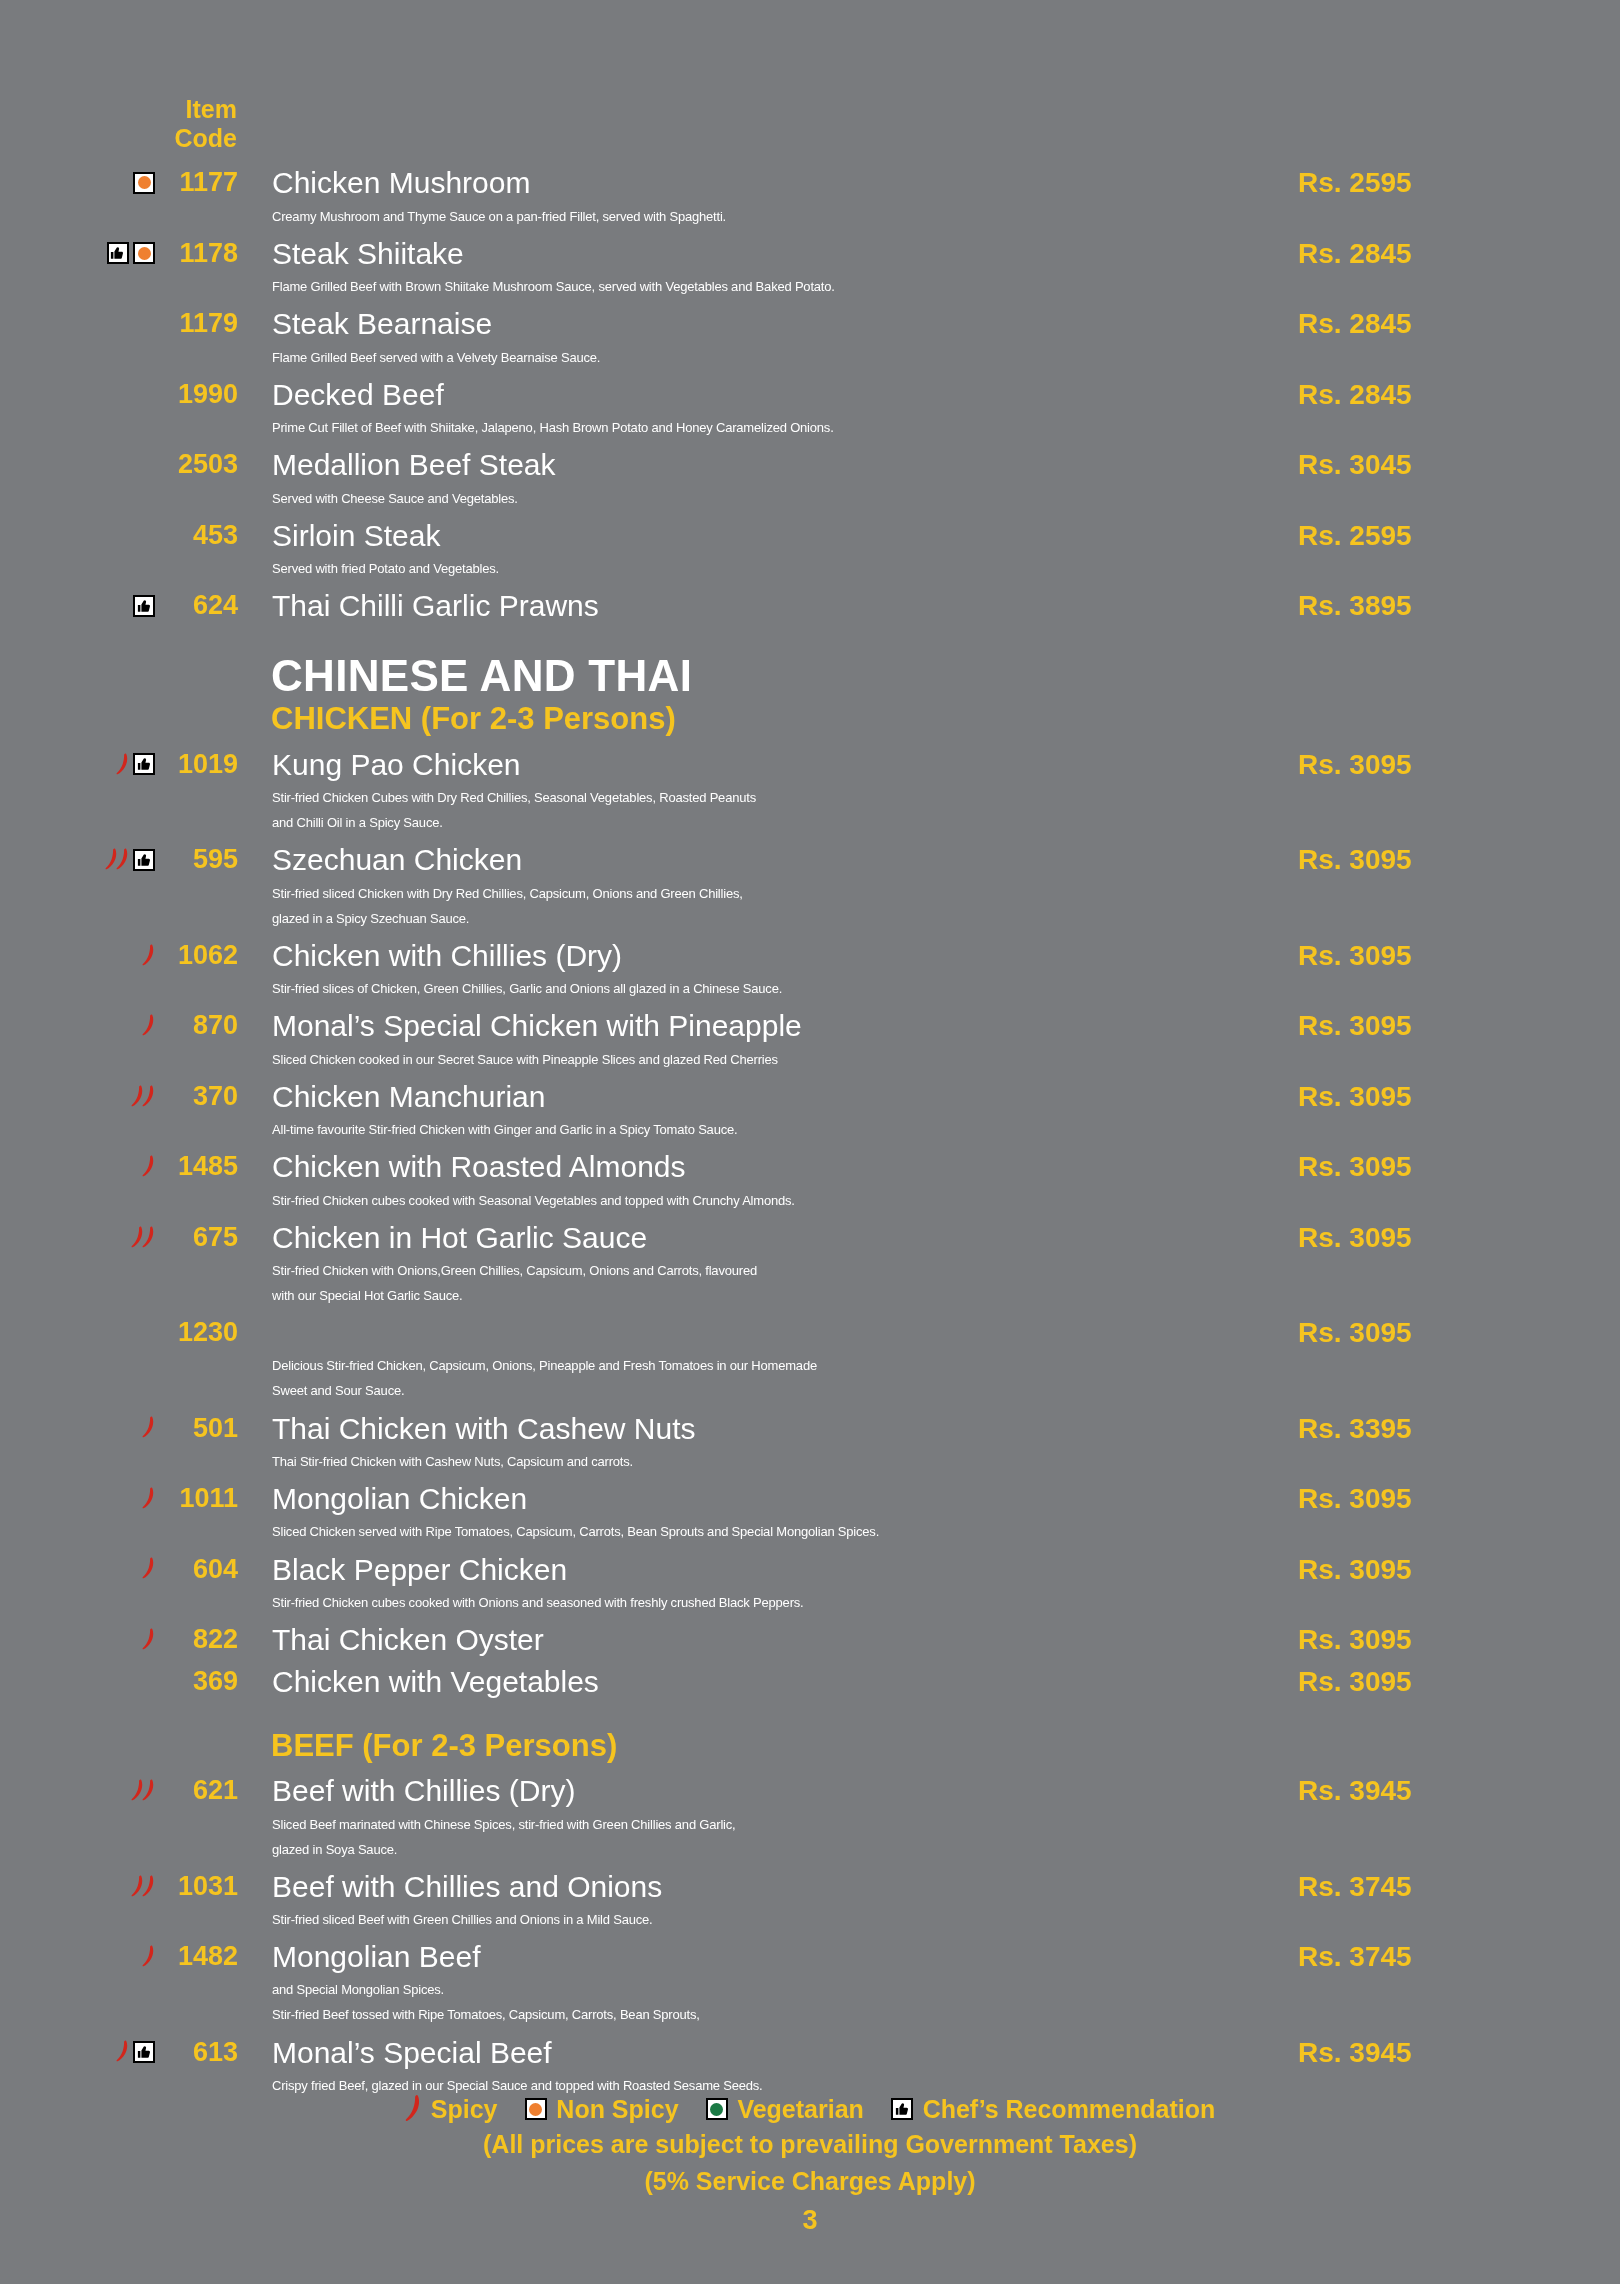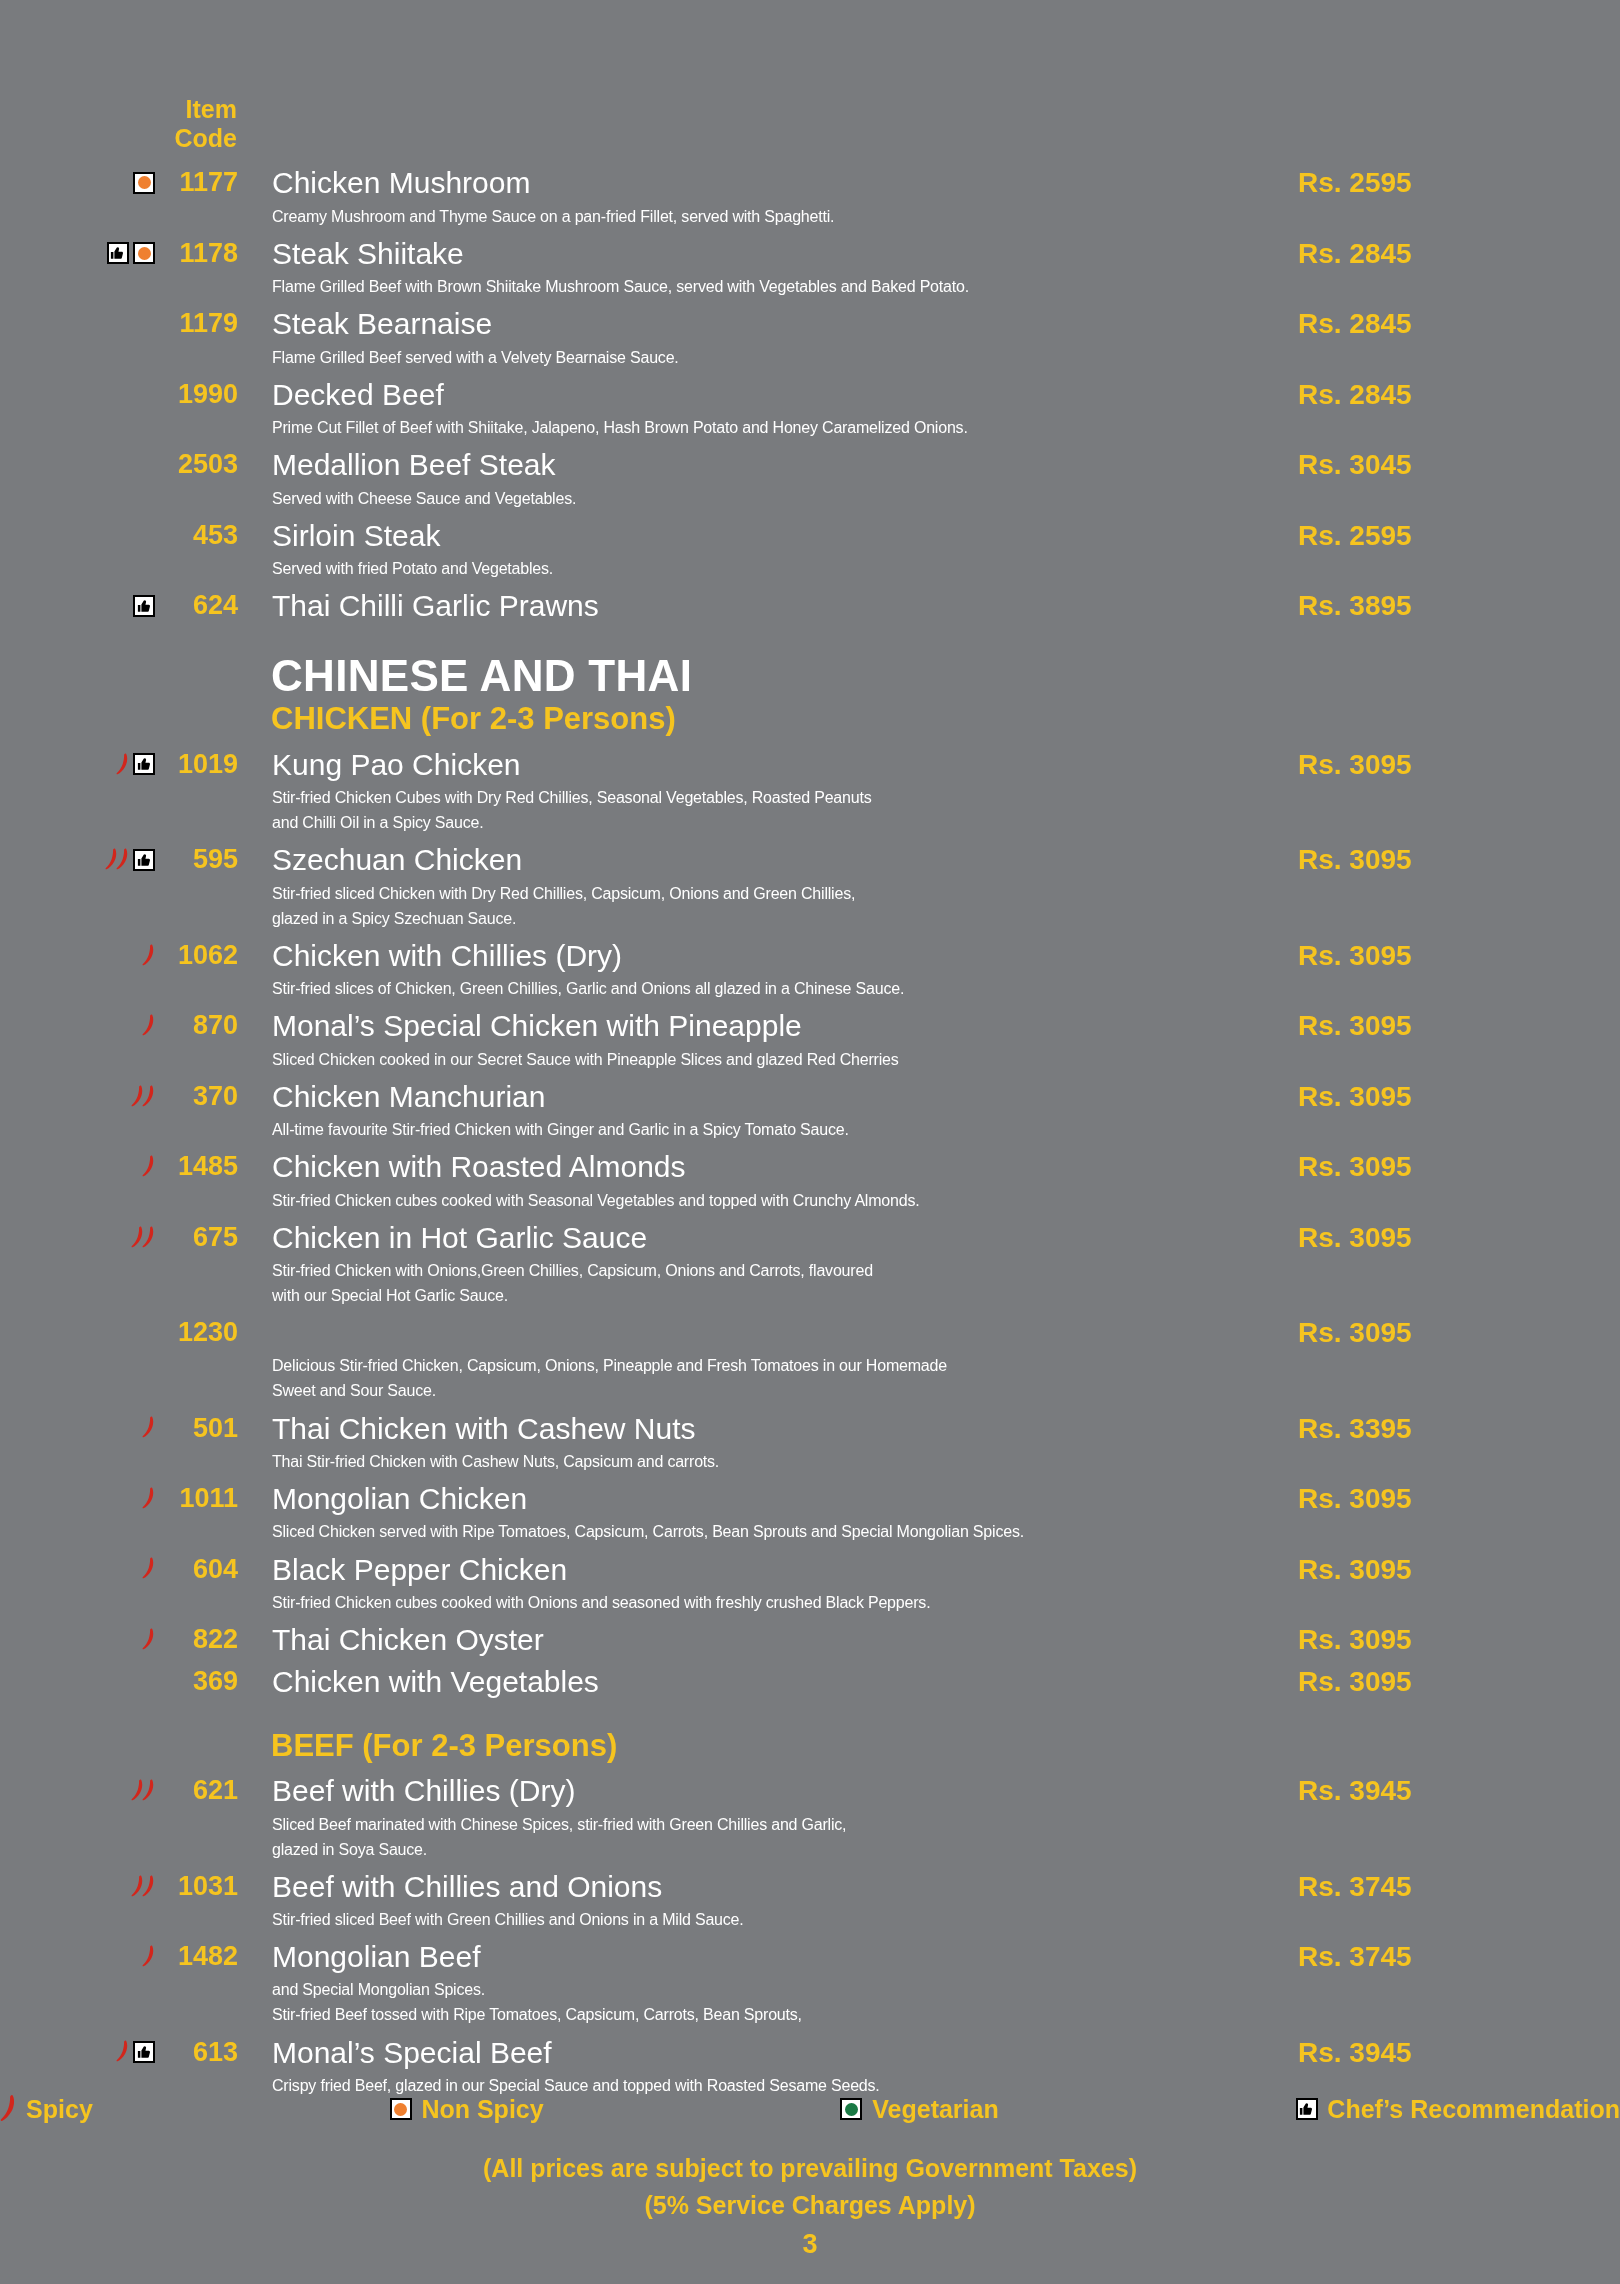--- a/index.html
+++ b/index.html
@@ -15,34 +15,34 @@
     align-items:start;margin-bottom:5.2px;}
   .row.bare{margin-bottom:2.6px;}
   .icons{grid-area:icons;display:flex;justify-content:flex-end;align-items:center;
     gap:4.6px;padding-right:7.8px;height:39px;}
   .code{grid-area:code;text-align:right;font-weight:bold;font-size:27px;
     color:#f6c41f;line-height:39px;}
   .name{grid-area:name;font-size:30px;color:#ffffff;line-height:39px;padding-left:34px;white-space:nowrap;}
   .price{grid-area:price;font-size:28px;font-weight:bold;color:#f6c41f;line-height:39px;
     padding-left:55px;white-space:nowrap;}
   .desc{grid-area:desc;padding-left:34px;padding-top:1.3px;}
-  .desc-line{font-size:16px;line-height:25px;color:#ffffff;letter-spacing:-0.2px;white-space:nowrap;}
+  .desc-line{font-size:13px;line-height:25px;color:#ffffff;letter-spacing:-0.2px;white-space:nowrap;}
   .section-heading{margin:26px 0 6.5px 219px;}
   .section-title{font-size:44px;font-weight:bold;color:#ffffff;line-height:49px;letter-spacing:0.3px;}
   .section-subtitle{font-size:31px;font-weight:bold;color:#f6c41f;line-height:38px;}
   .box{width:22px;height:22px;background:#ffffff;border:2.6px solid #000000;box-sizing:border-box;
     display:inline-flex;align-items:center;justify-content:center;flex:none;}
   .dot{width:13px;height:13px;border-radius:50%;display:block;}
   .chilli{display:inline-flex;align-items:center;flex:none;}
   .chilli svg{width:13px;height:23.4px;display:block;}
   .chilli.big svg{width:16.3px;height:30px;}
   .thumb{width:14.3px;height:14.3px;display:block;}
   .icons .chilli + .chilli{margin-left:-6.5px;}
   .footer{position:absolute;left:0;top:2094px;width:1620px;text-align:center;}
-  .legend-row{display:flex;justify-content:space-between;align-items:center;gap:27px;margin-bottom:26px;}
+  .legend-row{display:flex;justify-content:center;align-items:center;gap:27px;margin-bottom:2px;}
   .legend-item{display:inline-flex;align-items:center;gap:9.8px;color:#f6c41f;
     font-weight:bold;font-size:25px;}
   .note{color:#f6c41f;font-weight:bold;font-size:25px;line-height:37px;}
   .page-num{color:#f6c41f;font-weight:bold;font-size:27px;margin-top:5.2px;}
 </style>
 </head>
 <body>
 
 <div class="page">
   <div class="content">

